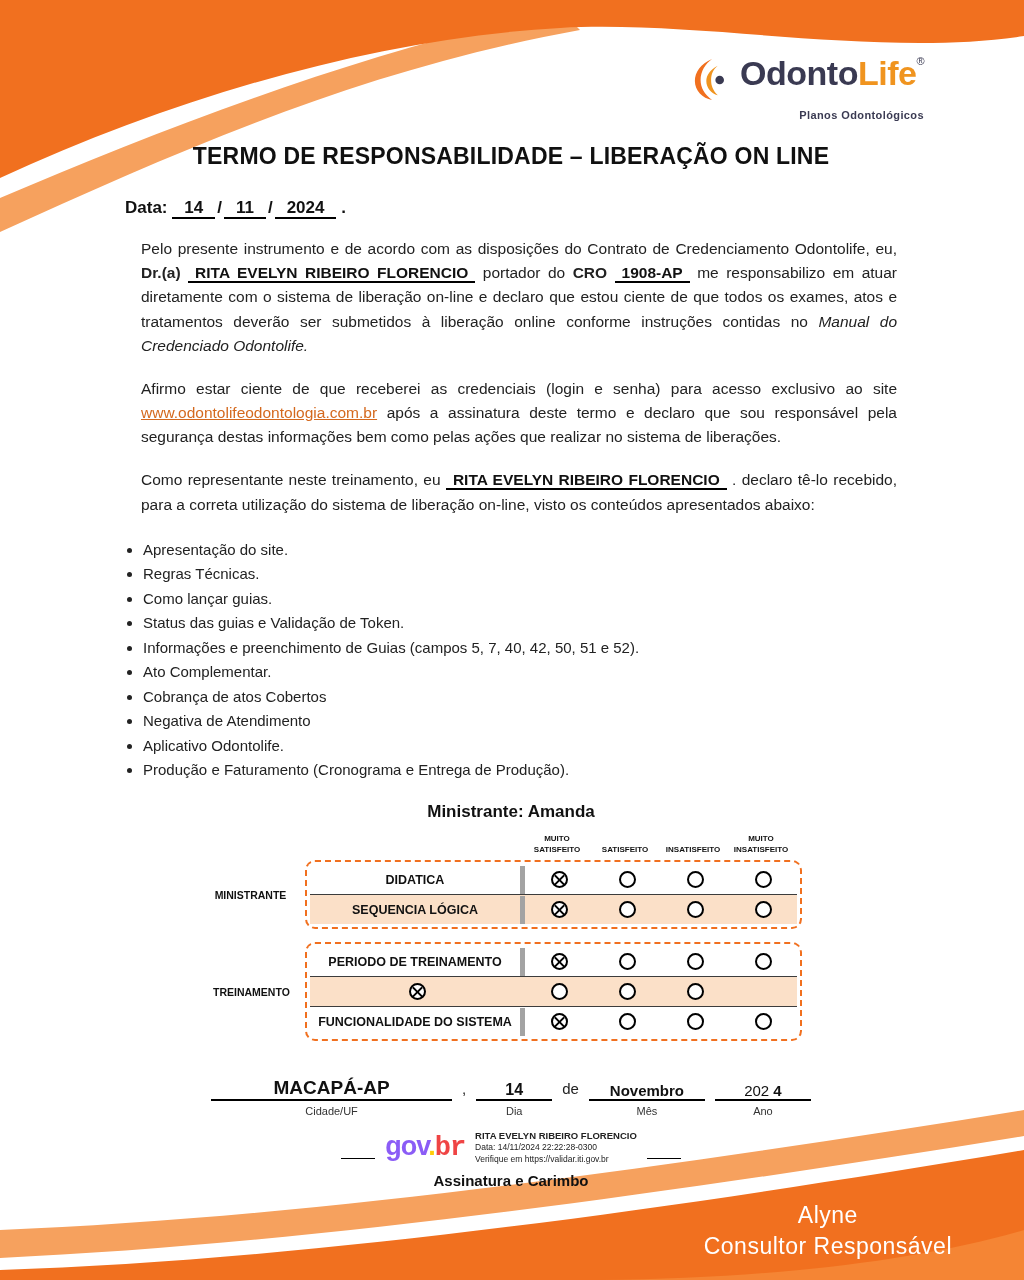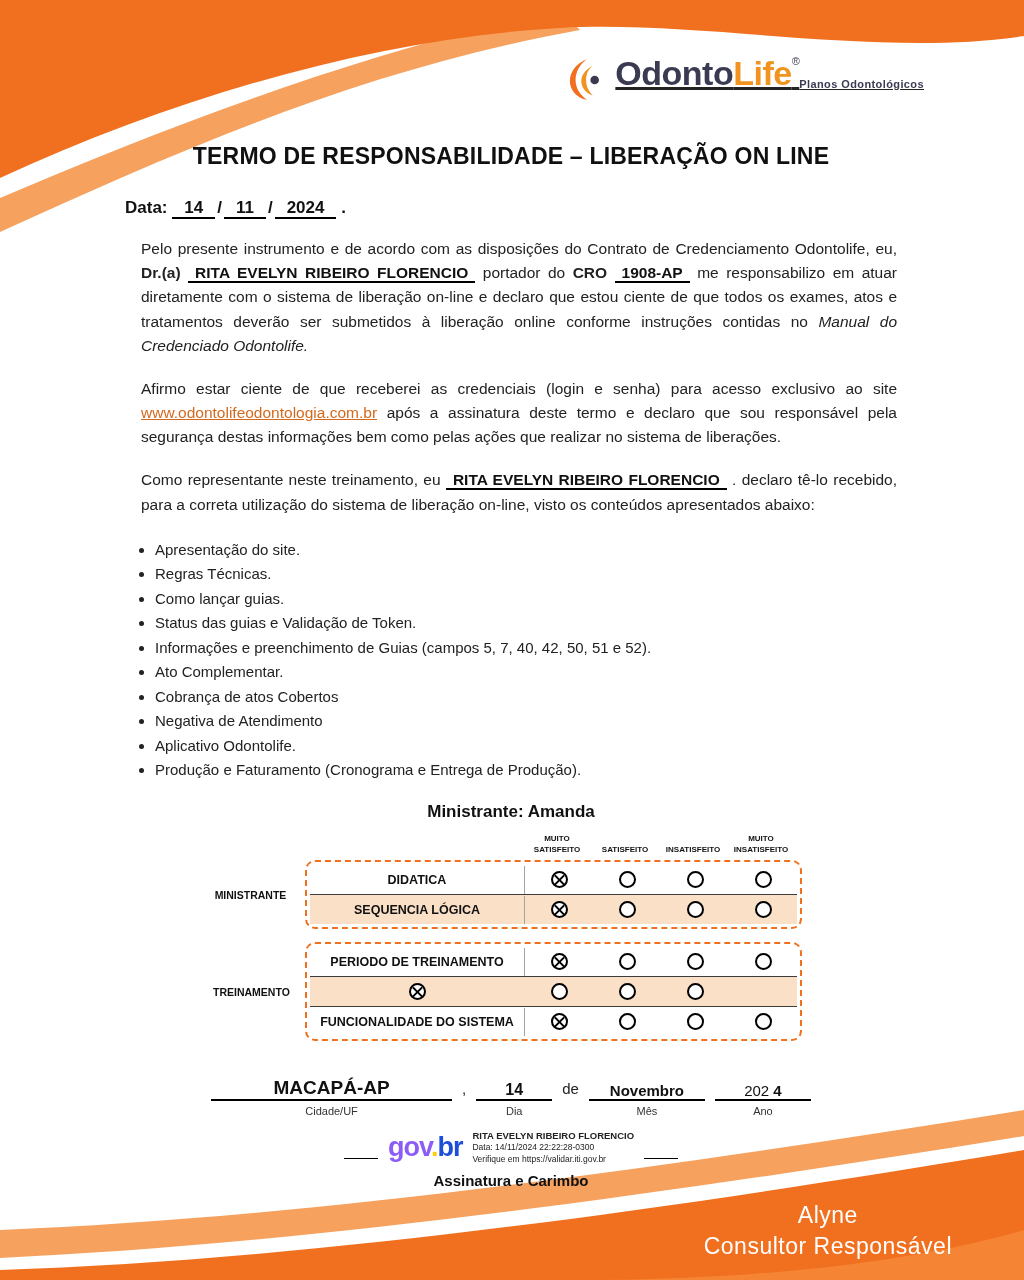--- a/index.html
+++ b/index.html
@@ -7,51 +7,51 @@
     width:1024px;height:1280px;position:relative;overflow:hidden;
     background:#ffffff;color:#232323;
     font-family:"Liberation Sans",sans-serif;
   }
   
   .swoosh-top,.swoosh-bottom{position:absolute;left:0;width:1024px;pointer-events:none;}
   .swoosh-top{top:0;}
   .swoosh-bottom{bottom:0;}
   
   .logo{position:absolute;top:56px;right:100px;display:flex;align-items:flex-start;gap:6px;z-index:2;}
-  .logo-text{display:flex;align-items:flex-end;text-decoration:underline;}
+  .logo-text{display:flex;flex-direction:column;align-items:flex-end;}
   .brand{font-size:34px;font-weight:800;letter-spacing:-0.5px;line-height:1;}
   .brand .odonto{color:#3a3a52;}
   .brand .life{color:#f0941f;}
   .brand .reg{font-size:11px;vertical-align:top;color:#3a3a52;font-weight:400;}
   .brand-sub{font-size:11px;color:#3a3a52;letter-spacing:0.4px;margin-top:19px;font-weight:700;}
   
   .content{position:absolute;left:125px;top:143px;width:772px;z-index:1;}
   .doc-title{text-align:center;font-size:23px;font-weight:700;color:#101010;margin:0;letter-spacing:0.2px;}
   .date-line{margin-top:28px;font-size:17px;font-weight:700;color:#111;}
   .date-line .num{border-bottom:2px solid #000;padding:0 12px;}
   .date-line .slash{padding:0 2px;}
   p.body-par{font-size:15.5px;line-height:1.56;text-align:justify;margin:19px 0 0 16px;color:#222;}
   .fill{font-weight:700;border-bottom:2px solid #000;padding:0 7px;white-space:nowrap;color:#111;}
   .bold{font-weight:700;}
   .italic{font-style:italic;}
   a.site-link{color:#d4691e;text-decoration:underline;}
-  ul.topics{margin:24px 0 0 30px;padding:0;}
+  ul.topics{margin:24px 0 0 18px;padding:0;}
   ul.topics li{font-size:15px;margin-bottom:7.5px;color:#222;}
   .ministrante{ text-align:center;font-weight:700;font-size:17px;margin-top:24px;color:#111;}
   
   .survey{margin:12px 0 0 88px;width:584px;}
   .survey-headers{display:grid;grid-template-columns:92px 218px 68px 68px 68px 68px;align-items:end;}
   .col-head{font-size:8px;font-weight:700;text-align:center;white-space:pre-line;line-height:1.3;color:#111;padding-bottom:5px;}
   .survey-group{display:grid;grid-template-columns:92px 1fr;align-items:center;margin-bottom:13px;}
   .group-label{font-size:10.5px;font-weight:700;color:#111;text-align:center;padding-right:17px;}
   .group-box{border:2px dashed #f1701f;border-radius:10px;padding:3px;background:#fff;}
   .survey-row{display:grid;grid-template-columns:215px 68px 68px 68px 68px;align-items:center;height:29px;}
   .survey-row:nth-child(even){background:#fbe0c8;}
   .survey-row:not(:first-child){border-top:1px solid #3c3c3c;}
-  .row-label{font-weight:700;font-size:12.5px;text-align:center;border-right:1px solid #a3a3a3;line-height:28px;height:28px;color:#111;white-space:nowrap;}
+  .row-label{font-weight:700;font-size:12.5px;text-align:center;border-right:5px solid #a3a3a3;line-height:28px;height:28px;color:#111;white-space:nowrap;}
   .circle-cell{display:flex;justify-content:center;align-items:center;}
   .circle{width:17px;height:17px;border:2px solid #000;border-radius:50%;background:#fff;position:relative;display:inline-block;box-sizing:border-box;}
   .circle.selected::before,.circle.selected::after{content:"";position:absolute;top:5.5px;left:0;width:13px;height:2px;background:#000;}
   .circle.selected::before{transform:rotate(45deg);}
   .circle.selected::after{transform:rotate(-45deg);}
   
   .place-date{display:flex;justify-content:center;align-items:flex-end;gap:10px;margin-top:36px;}
   .pd-field{display:flex;flex-direction:column;align-items:center;}
   .pd-value{border-bottom:2px solid #000;text-align:center;font-weight:700;color:#111;padding:0 8px;}
   .pd-city .pd-value{width:225px;font-size:19px;}
@@ -62,21 +62,21 @@
   .pd-label{font-size:11px;color:#333;margin-top:4px;font-weight:400;}
   .pd-sep{font-size:15px;color:#222;padding-bottom:20px;}
   
   .sig-block{margin-top:12px;text-align:center;}
   .sig-line1{font-size:9.5px;color:#222;}
   .sig-main{display:flex;justify-content:center;align-items:center;gap:10px;margin-top:2px;}
   .sig-rule{width:34px;border-bottom:1.5px solid #000;height:1px;align-self:flex-end;margin-bottom:7px;}
   .govbr{font-size:27px;font-weight:800;letter-spacing:-1px;line-height:1;}
   .govbr .gov{color:#8b5cf6;}
   .govbr .dot{color:#ffcd07;}
-  .govbr .br{color:#1d4ed8;}
+  .govbr .br{color:#ef4444;font-family:Liberation Mono, monospace;}
   .sig-text{text-align:left;font-size:8.5px;line-height:1.4;color:#222;}
   .sig-name{font-weight:700;font-size:9.5px;}
   .sig-label{font-weight:700;font-size:15px;margin-top:6px;color:#111;}
   
   .consultant{position:absolute;right:72px;bottom:20px;text-align:center;color:#ffffff;z-index:3;}
   .consultant-name{font-size:23px;letter-spacing:0.5px;}
   .consultant-role{font-size:23px;letter-spacing:0.5px;margin-top:4px;}
 </style>
 </head>
 <body>

